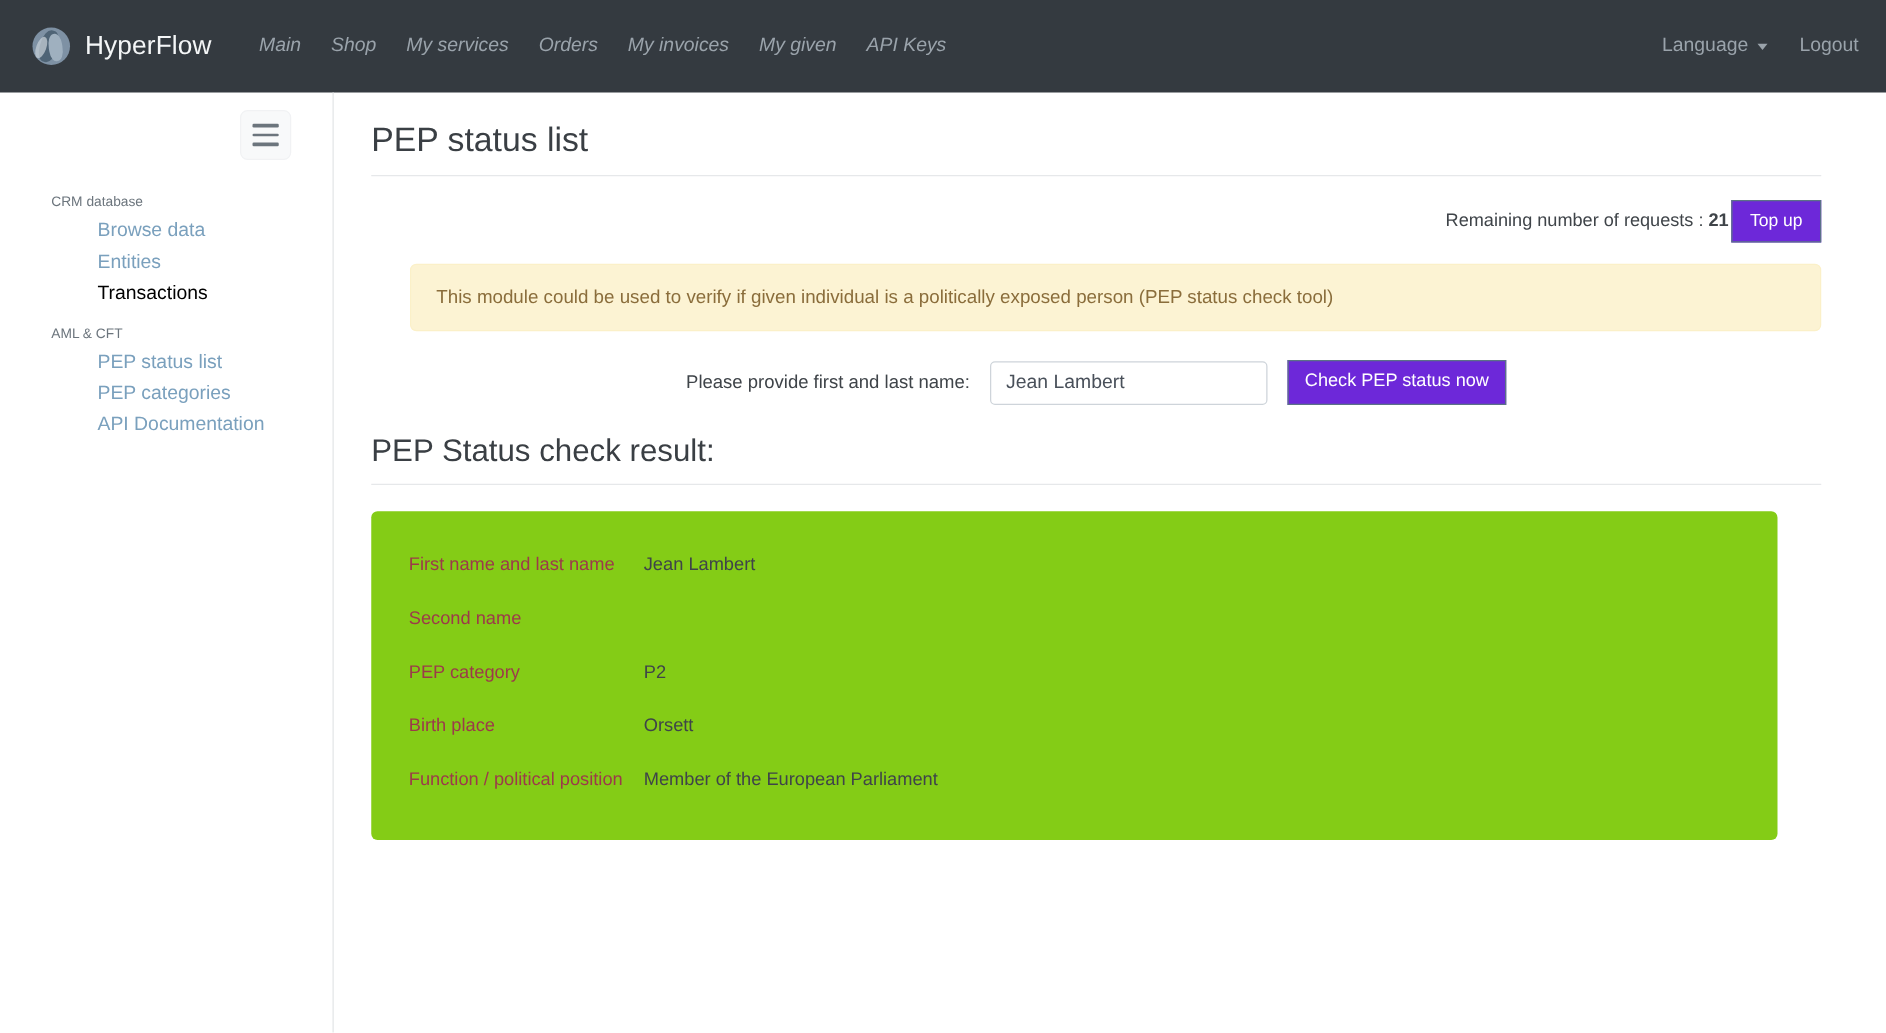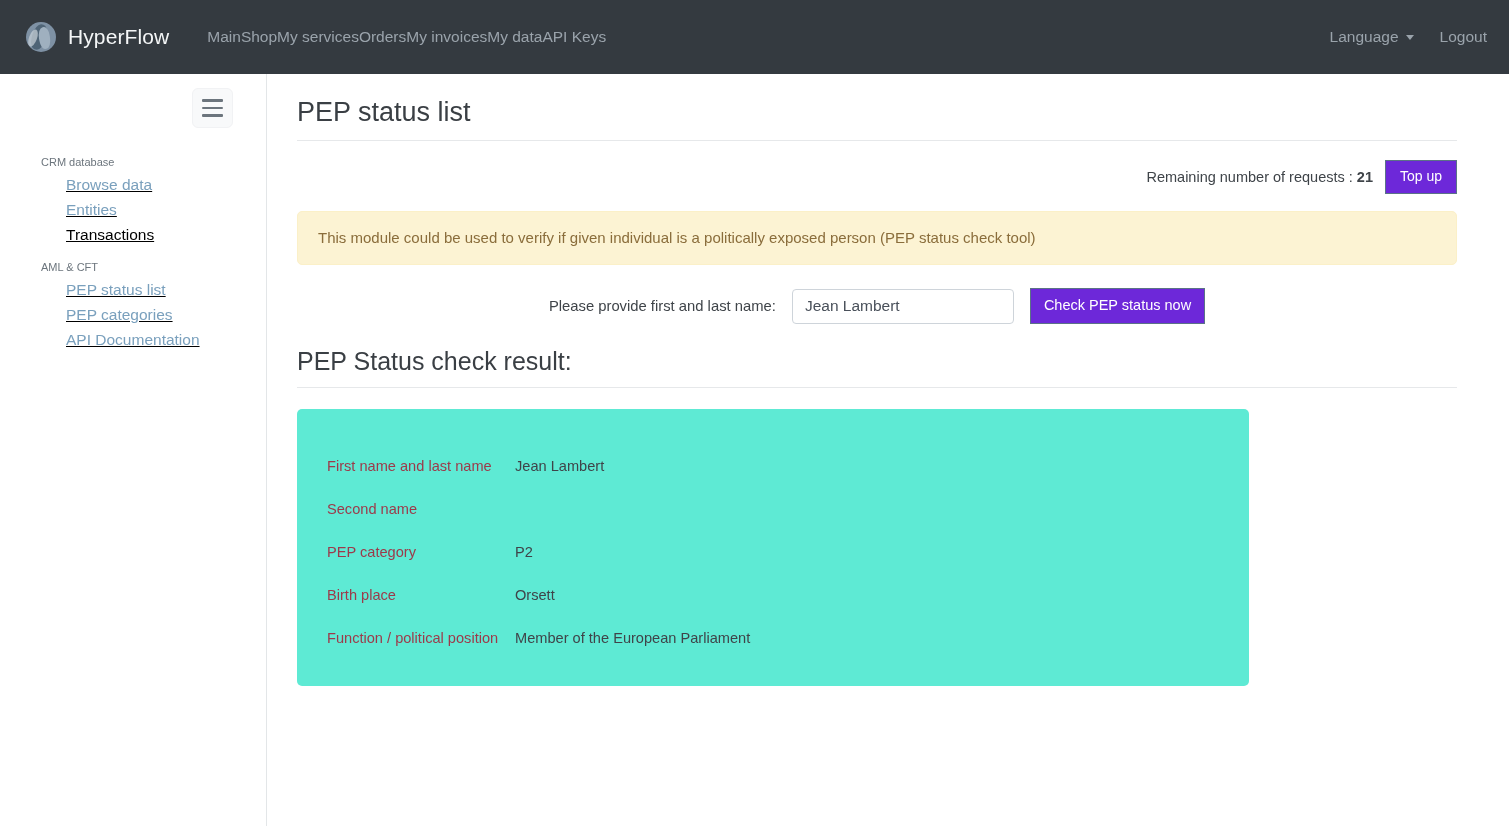--- a/index.html
+++ b/index.html
@@ -58,22 +58,23 @@
     transform: rotate(20deg);
   }
   .brand-text {
     color: #f4f6f7;
     font-size: 21px;
     letter-spacing: .1px;
   }
   .nav-links {
     display: flex;
     align-items: flex-start;
+    gap: 24px;
     list-style: none;
-    margin: 0; padding: 0;
+    margin: 0; padding: 0; font-style: italic;
   }
   .nav-links a {
     color: #9aa3ab;
     text-decoration: none;
     font-size: 15.5px;
   }
   .nav-right {
     margin-left: auto;
     display: flex;
     align-items: center;
@@ -124,21 +125,21 @@
     background: #6c757d;
     border-radius: 1px;
   }
 
   .nav-tree { margin-top: 24px; }
   .nav-group-title {
     color: #6c757d;
     font-size: 11px;
     padding: 4px 0 4px 41px;
   }
-  .nav-sub { padding: 0 0 10px 4px; text-decoration: underline; }
+  .nav-sub { padding: 0 0 10px 16px; }
   .nav-sub a {
     display: block;
     color: #7aa0bd;
     font-size: 15.5px;
     text-decoration: none;
     padding: 3px 0 3px 62px;
     line-height: 19px;
   }
   .nav-sub a.active { color: #000000; }
 
@@ -154,21 +155,21 @@
     color: #3a3f44;
     margin: 22px 0 0 0;
     padding-bottom: 12px;
     border-bottom: 1px solid #e6e8ea;
     line-height: 32px;
   }
   .quota-row {
     display: flex;
     align-items: center;
     justify-content: flex-end;
-    gap: 12px;
+    gap: 2px;
     margin-top: 19px;
   }
   .quota-text {
     font-size: 14.5px;
     color: #3f4449;
   }
   .quota-text b { font-weight: bold; }
   .btn {
     font-size: 14px;
     font-family: "Liberation Sans", sans-serif;
@@ -184,20 +185,21 @@
 
   .alert-warning {
     margin-top: 17px;
     background: #fcf3d3;
     border: 1px solid #fbf0c8;
     border-radius: 5px;
     color: #8a6d3b;
     font-size: 15px;
     padding: 16px 20px;
     line-height: 20px;
+    margin-left: 31px;
   }
 
   .form-row {
     display: flex;
     align-items: center;
     justify-content: center;
     gap: 16px;
     margin-top: 23px;
   }
   .form-label {
@@ -222,24 +224,24 @@
     font-weight: normal;
     color: #3a3f44;
     margin: 22px 0 0 0;
     padding-bottom: 11px;
     border-bottom: 1px solid #e6e8ea;
     line-height: 30px;
   }
 
   .result-panel {
     margin-top: 21px;
-    background: #5eead4;
+    background: #84cc16;
     border-radius: 5px;
-    padding: 36px 0 26px 0;
-    width: 952px;
+    padding: 22px 0 26px 0;
+    width: 1125px;
   }
   .result-row {
     display: flex;
     align-items: flex-start;
     padding: 11px 0 11px 30px;
   }
   .result-label {
     width: 188px;
     flex: 0 0 188px;
     color: #9c3a4a;
@@ -264,21 +266,21 @@
         <span class="sw3"></span>
     </span>
     <span class="brand-text">HyperFlow</span>
   </a>
   <ul class="nav-links">
     <li><a href="#">Main</a></li>
     <li><a href="#">Shop</a></li>
     <li><a href="#">My services</a></li>
     <li><a href="#">Orders</a></li>
     <li><a href="#">My invoices</a></li>
-    <li><a href="#">My data</a></li>
+    <li><a href="#">My given</a></li>
     <li><a href="#">API Keys</a></li>
   </ul>
   <div class="nav-right">
     <a href="#">
       <span>Language</span>
       <span class="caret"></span>
     </a>
     <a href="#">Logout</a>
   </div>
 </div>

